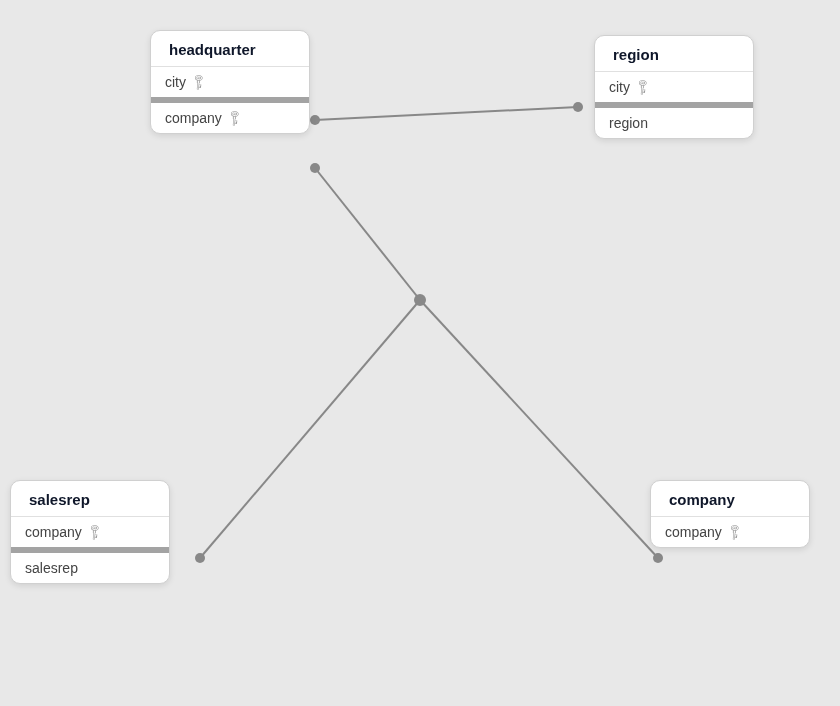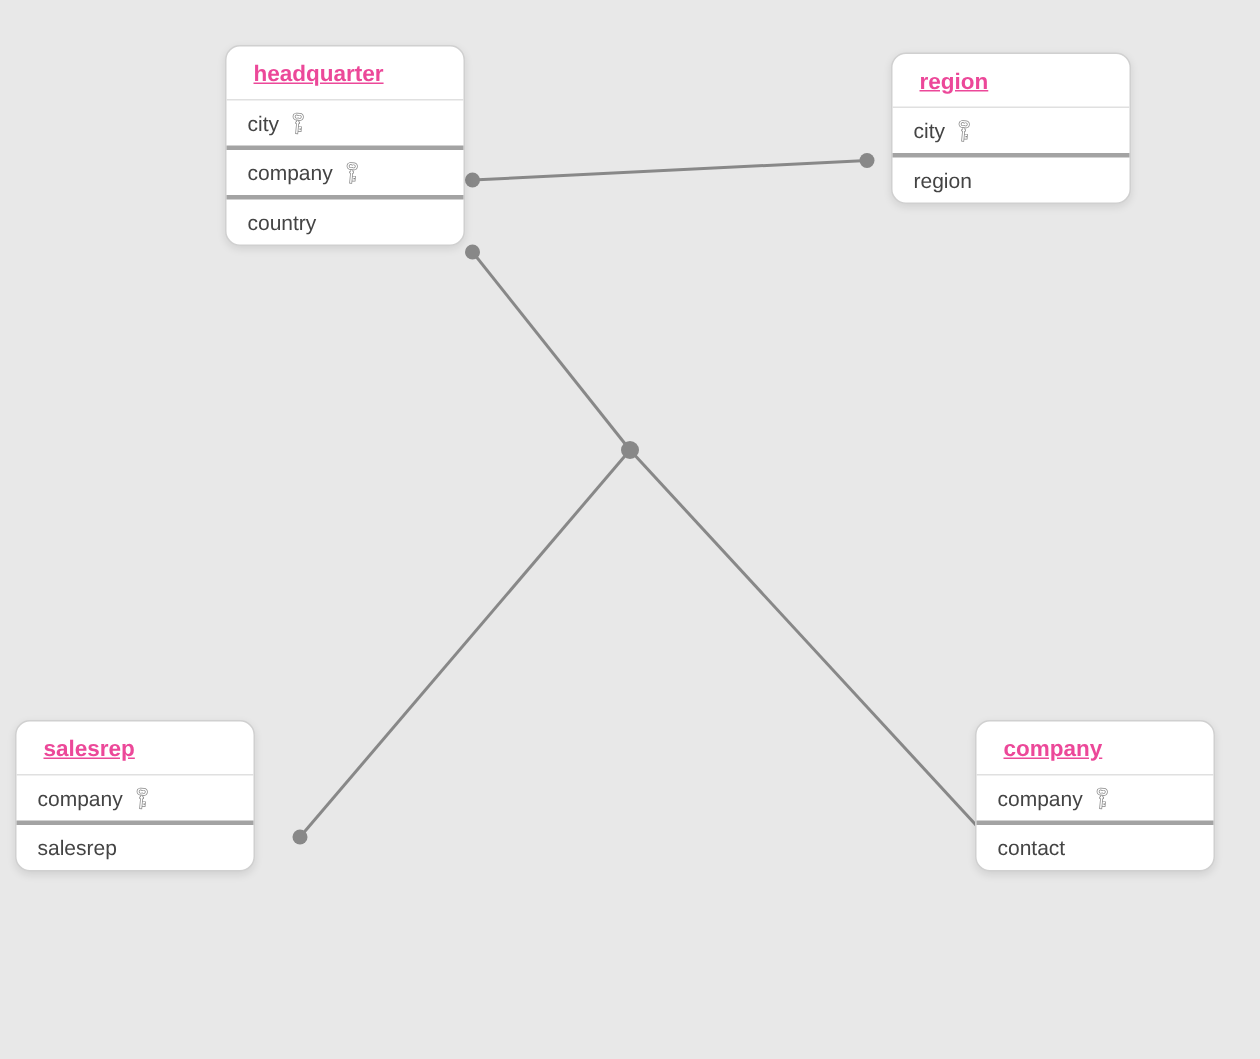--- a/index.html
+++ b/index.html
@@ -33,30 +33,29 @@
       border-radius: 10px;
       border: 1px solid #d0d0d0;
       box-shadow: 0 2px 6px rgba(0,0,0,0.1);
       min-width: 160px;
     }
 
     .db-table-header {
       padding: 10px 14px 8px 18px;
       font-weight: bold;
       font-size: 15px;
-      color: #ec4899;
+      color: #0f172a;
       border-bottom: 1px solid #e0e0e0;
-      text-decoration: underline;
     }
 
     .db-table-row {
       padding: 7px 14px;
       font-size: 14px;
       color: #444;
-      border-bottom: 3px solid #a3a3a3;
+      border-bottom: 6px solid #a3a3a3;
       display: flex;
       align-items: center;
       gap: 5px;
     }
 
     .db-table-row:last-child {
       border-bottom: none;
     }
 
     .key-icon {
@@ -118,23 +117,20 @@
   <div class="db-table table-headquarter">
     <div class="db-table-header">headquarter</div>
     <div class="db-table-row">
       <span>city</span>
       <span class="key-icon">🗝</span>
     </div>
     <div class="db-table-row">
       <span>company</span>
       <span class="key-icon">🗝</span>
     </div>
-    <div class="db-table-row">
-      <span>country</span>
-    </div>
   </div>
 
   <div class="db-table table-region">
     <div class="db-table-header">region</div>
     <div class="db-table-row">
       <span>city</span>
       <span class="key-icon">🗝</span>
     </div>
     <div class="db-table-row">
       <span>region</span>
@@ -151,18 +147,15 @@
       <span>salesrep</span>
     </div>
   </div>
 
   <div class="db-table table-company">
     <div class="db-table-header">company</div>
     <div class="db-table-row">
       <span>company</span>
       <span class="key-icon">🗝</span>
     </div>
-    <div class="db-table-row">
-      <span>contact</span>
-    </div>
   </div>
 
 </div>
 
 </body></html>

